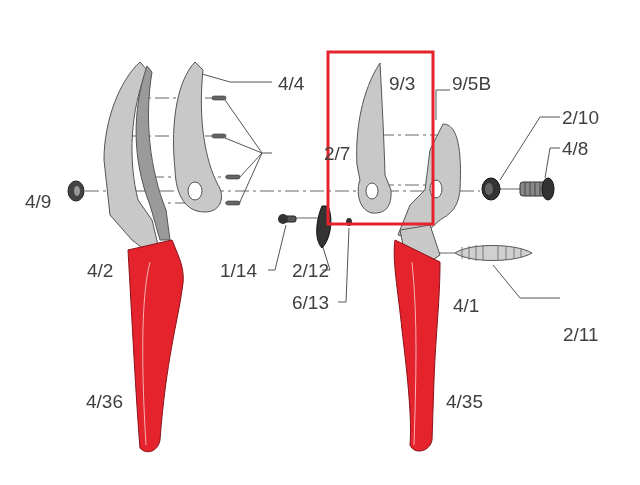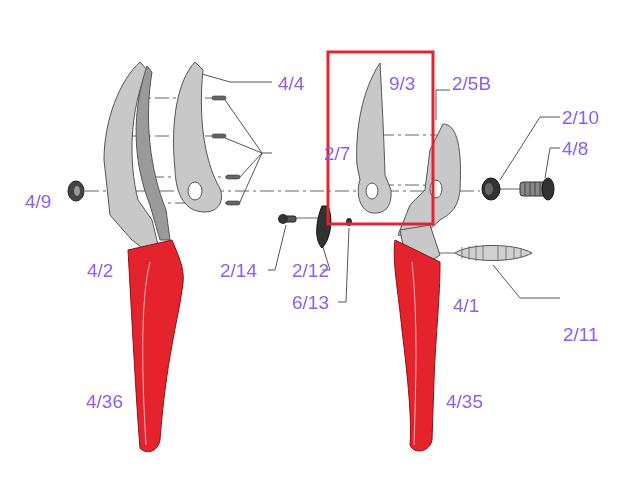--- a/index.html
+++ b/index.html
@@ -1,19 +1,19 @@
 <!DOCTYPE html>
 <html><head>
 <meta charset="utf-8">
 <style>
   html, body { margin: 0; padding: 0; background: #ffffff; }
   body { width: 640px; height: 485px; position: relative; overflow: hidden; font-family: "Liberation Sans", sans-serif; }
   #stage { position: absolute; left: 0; top: 0; width: 640px; height: 485px; }
   .title { position: absolute; right: 10px; top: 22px; font-size: 17px; color: #e0384a; letter-spacing: 0.2px; font-family: "Liberation Sans", sans-serif; }
-  .lbl { position: absolute; font-size: 19px; color: #8b5cf6; font-family: "Liberation Sans", sans-serif; line-height: 1; white-space: nowrap; }
+  .lbl { position: absolute; font-size: 19px; color: #404040; font-family: "Liberation Sans", sans-serif; line-height: 1; white-space: nowrap; }
   svg { position: absolute; left: 0; top: 0; }
 </style>
 </head>
 <body>
 
 <div id="stage">
 
   <svg width="640" height="485" viewBox="0 0 640 485">
 
     <g stroke="#666" stroke-width="1" fill="none">
@@ -112,26 +112,26 @@
         </g>
       <ellipse cx="548" cy="189" rx="6" ry="11" fill="#333" stroke="#111"></ellipse>
     </g>
 
     <rect x="328" y="52" width="105" height="172" fill="none" stroke="#e4232d" stroke-width="3"></rect>
   </svg>
 
 
   <div class="lbl" style="left:278px;top:74px;">4/4</div>
   <div class="lbl" style="left:389px;top:74px;">9/3</div>
-  <div class="lbl" style="left:452px;top:74px;">2/5B</div>
+  <div class="lbl" style="left:452px;top:74px;">9/5B</div>
   <div class="lbl" style="left:562px;top:108px;">2/10</div>
   <div class="lbl" style="left:562px;top:139px;">4/8</div>
   <div class="lbl" style="left:276px;top:144px;margin-left:48px;">2/7</div>
   <div class="lbl" style="left:25px;top:182px;margin-top:10px;">4/9</div>
   <div class="lbl" style="left:87px;top:261px;">4/2</div>
-  <div class="lbl" style="left:220px;top:261px;">2/14</div>
+  <div class="lbl" style="left:220px;top:261px;">1/14</div>
   <div class="lbl" style="left:292px;top:261px;">2/12</div>
   <div class="lbl" style="left:292px;top:293px;">6/13</div>
   <div class="lbl" style="left:453px;top:296px;">4/1</div>
   <div class="lbl" style="left:563px;top:290px;margin-top:35px;">2/11</div>
   <div class="lbl" style="left:86px;top:392px;">4/36</div>
   <div class="lbl" style="left:446px;top:392px;">4/35</div>
 </div>
 
 </body></html>

